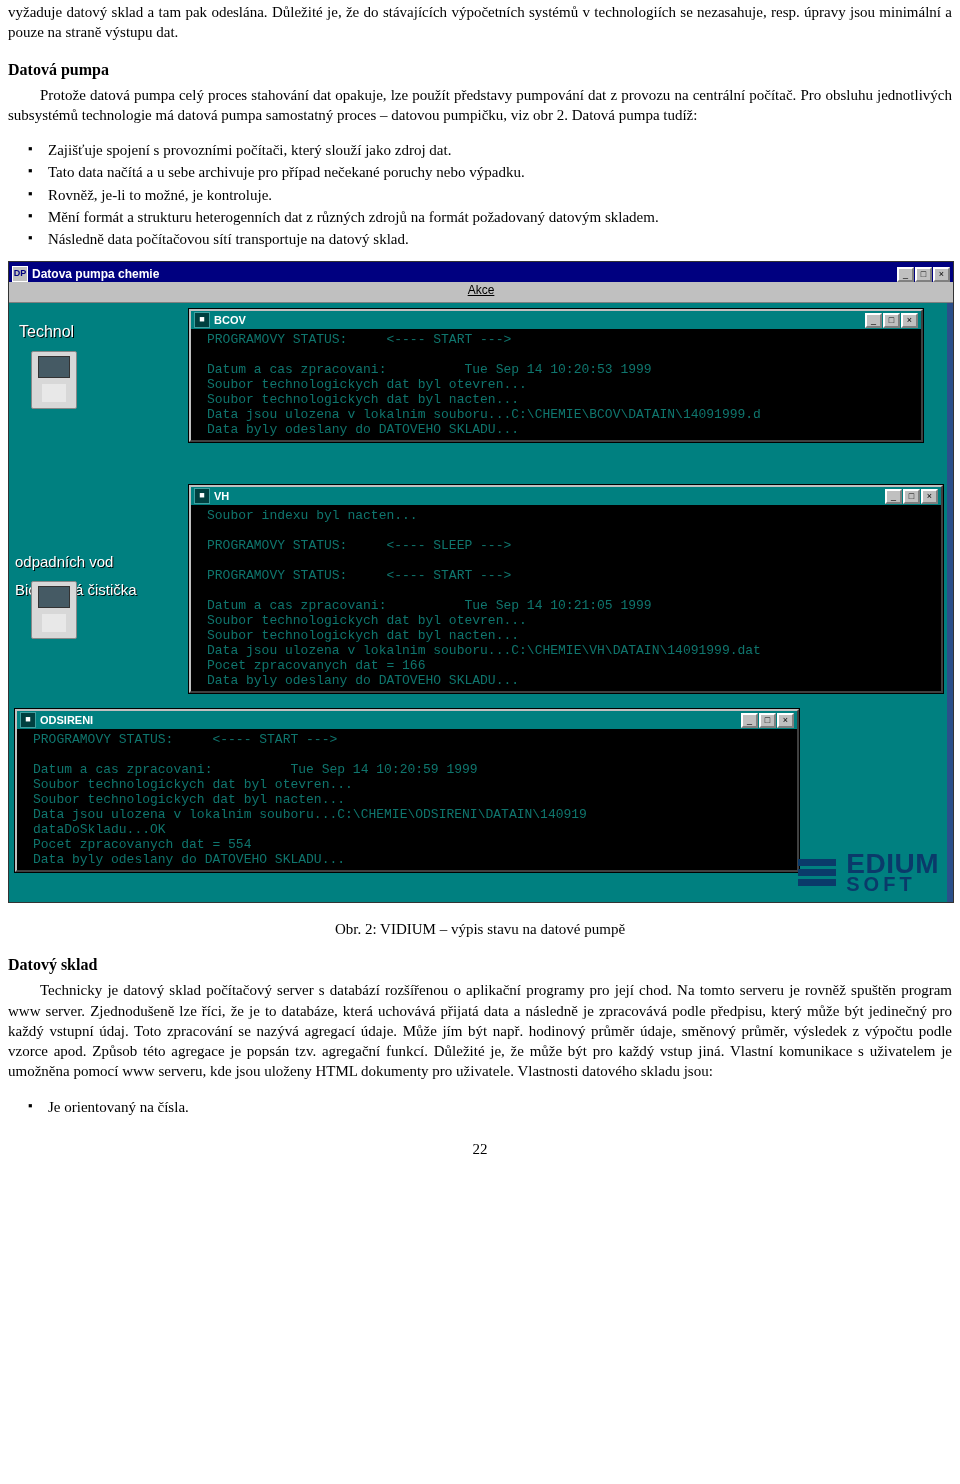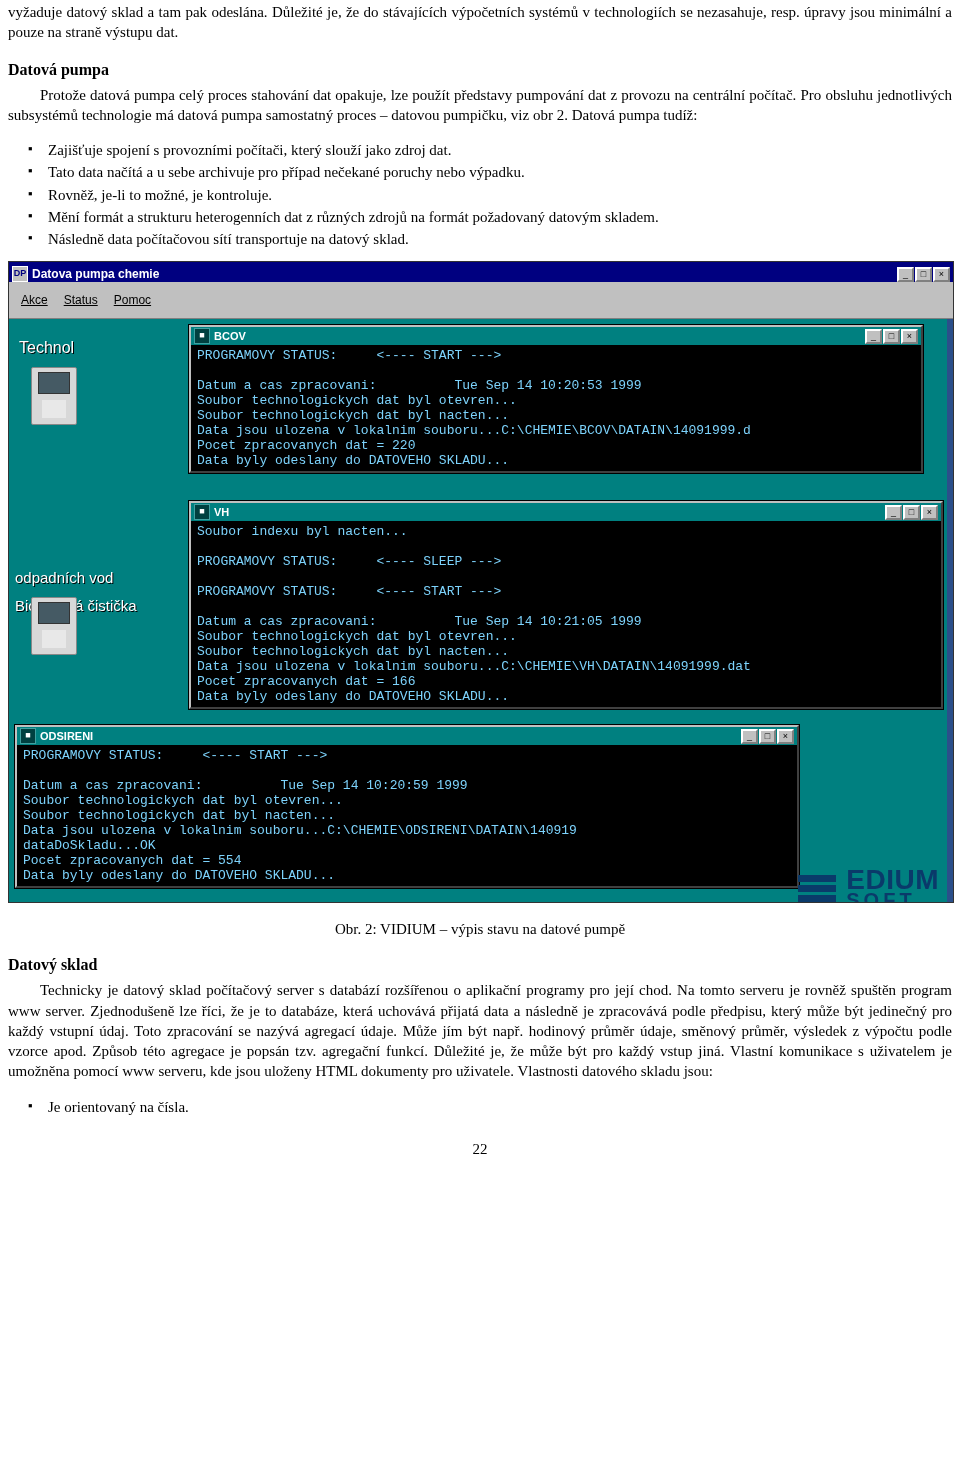--- a/index.html
+++ b/index.html
@@ -84,22 +84,23 @@
   .win-btns { display:flex; gap:1px; }
   .win-btn {
     width:17px; height:15px; background:#c0c0c0;
     border-top:2px solid #fff; border-left:2px solid #fff;
     border-right:2px solid #808080; border-bottom:2px solid #808080;
     font-size:9px; text-align:center; line-height:11px; font-family: Arial;
     box-sizing:border-box; color:#000;
   }
   .outer-menubar {
     background:#c0c0c0; height:20px; display:flex; align-items:center;
-    gap:4px; padding:8px 6px; border-bottom:1px solid #808080;
+    gap:4px; padding:0 6px; border-bottom:1px solid #808080;
     font-size:12px;
+    flex-direction:column;
   }
   .menu-item { padding:1px 6px; }
   .menu-item .ul { text-decoration: underline; }
 
   .desktop {
     position: relative; height: 600px; background:#008080;
   }
   
   .desk-label {
     position:absolute; color:#ffffff; font-size:13px;
@@ -127,22 +128,23 @@
   .child-titlebar {
     background:#008080; color:#fff; display:flex; align-items:center; justify-content:space-between;
     height:18px; padding:0 3px;
   }
   .child-titlebar .tb-title { font-size:11px; }
   .child-titlebar .tb-icon {
     background:#004040; border:1px solid #40a0a0; color:#fff;
   }
   .console {
     font-family: "Courier New", monospace;
-    font-size:13px; line-height:15px; color:#7dd3fc; background:#000;
+    font-size:13px; line-height:15px; color:#0f766e; background:#000;
     padding:3px 6px;
+    margin-left:10px;
   }
   .console .line { white-space: pre; }
 
   
   .corner-logo {
     position:absolute; right:14px; bottom:10px;
     color:#0a3a6a; font-family: Arial, sans-serif; font-weight:bold;
     font-size:28px; letter-spacing:0.5px; line-height:0.85;
     text-align:left;
   }
@@ -218,21 +220,20 @@
             <div class="win-btn">×</div>
           </div>
         </div>
         <div class="console">
           <div class="line">PROGRAMOVY STATUS:     &lt;---- START ---&gt;</div>
           <div class="line"> </div>
           <div class="line">Datum a cas zpracovani:          Tue Sep 14 10:20:53 1999</div>
           <div class="line">Soubor technologickych dat byl otevren...</div>
           <div class="line">Soubor technologickych dat byl nacten...</div>
           <div class="line">Data jsou ulozena v lokalnim souboru...C:\CHEMIE\BCOV\DATAIN\14091999.d</div>
-          <div class="line">Pocet zpracovanych dat = 220</div>
           <div class="line">Data byly odeslany do DATOVEHO SKLADU...</div>
         </div>
       </div>
 
       <div class="child-win" style="left:180px; top:182px; width:750px;">
         <div class="child-titlebar">
           <div class="tb-left">
             <span class="tb-icon">■</span>
             <span class="tb-title">VH</span>
           </div>

